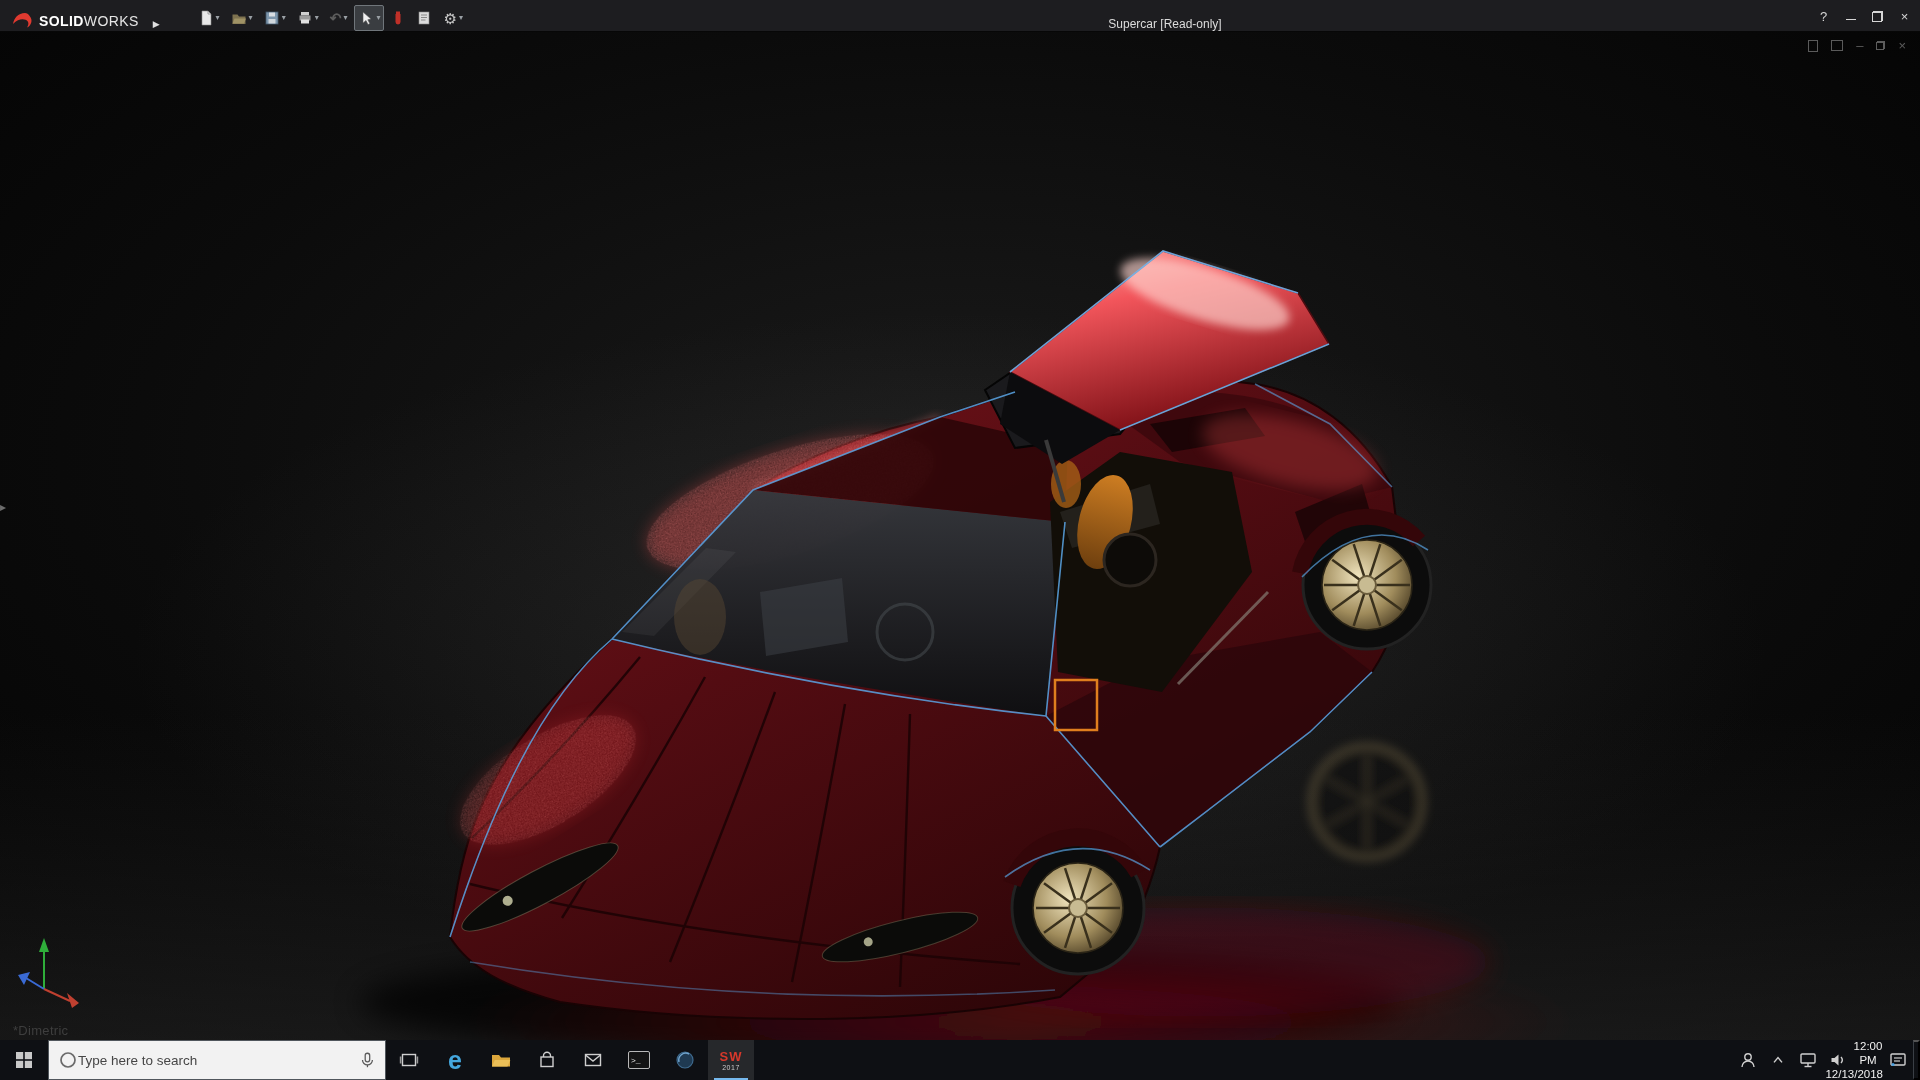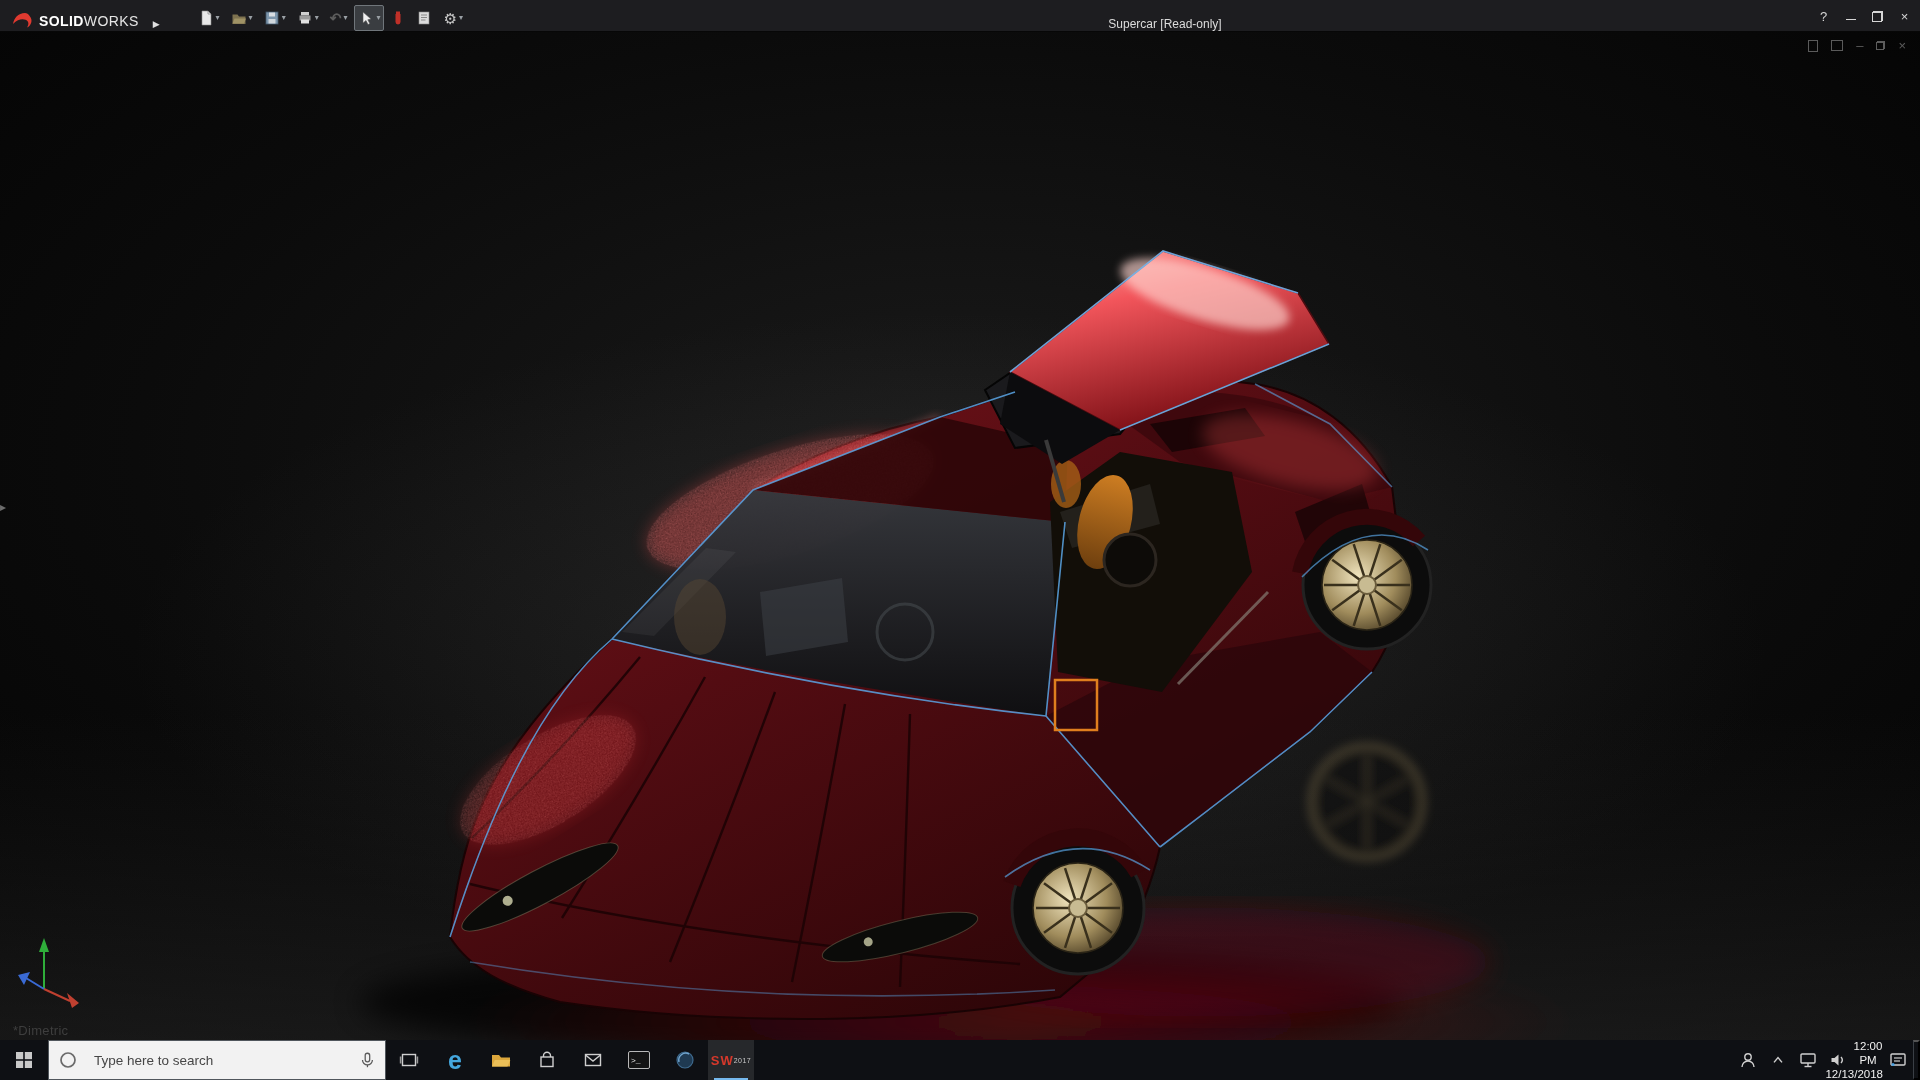--- a/index.html
+++ b/index.html
@@ -38,28 +38,28 @@
   .restore.small{width:9px;height:9px}
   .restore.small::before,.restore.small::after{width:6px;height:6px}
   .restore.small::after{background:#0a0a0a}
   .flyout{position:absolute;left:0;top:468px;color:#8f8f8f;font-size:12px;opacity:.75}
   .orientation{position:absolute;left:13px;bottom:2px;font-size:13px;color:#3e3e3e;letter-spacing:.3px}
 
   
   .taskbar{flex:0 0 40px;height:40px;background:#0e1014;display:flex;align-items:stretch;color:#d8d8d8}
   .tk-btn{background:none;border:none;display:flex;align-items:center;justify-content:center;cursor:default}
   .start{width:48px}
-  .searchbox{width:338px;background:#f2f2f2;border:1px solid #50565c;display:flex;align-items:center;gap:16px;padding:0 9px}
+  .searchbox{width:338px;background:#f2f2f2;border:1px solid #50565c;display:flex;align-items:center;gap:0;padding:0 9px}
   .search-input{flex:1;border:none;background:transparent;outline:none;font-size:13.5px;color:#1e1e1e;font-family:"Liberation Sans",sans-serif}
   .search-input::placeholder{color:#464646;opacity:1}
   .tk-icon{width:46px}
   .edge-e{font-size:25px;font-weight:bold;color:#44a7de;line-height:1}
   .cmd-box{width:22px;height:18px;background:#141414;border:1px solid #b8b8b8;border-radius:2px;color:#e8e8e8;font-size:8px;display:flex;align-items:center;justify-content:flex-start;padding-left:2px;font-family:"Liberation Mono","DejaVu Sans Mono",monospace}
   .sw-btn{position:relative;background:rgba(255,255,255,.10)}
-  .sw-stack{display:flex;flex-direction:row;align-items:center;line-height:1}
+  .sw-stack{display:flex;flex-direction:column;align-items:center;line-height:1}
   .sw-top{color:#d6382b;font-weight:bold;font-size:13px;letter-spacing:1px}
   .sw-bottom{color:#c9c9c9;font-size:7px;letter-spacing:.5px;margin-top:1px}
   .sw-indicator{position:absolute;left:6px;right:6px;bottom:0;height:2px;background:#76b9ed}
   .tray{margin-left:auto;display:flex;align-items:stretch}
   .tray .tk-btn{width:30px}
   .clock{width:76px;display:flex;flex-direction:column;align-items:flex-end;justify-content:center;font-size:11.5px;line-height:14px;color:#f0f0f0}
   .show-desktop{width:7px;border-left:1px solid #3a3f45;background:none;cursor:default}
 </style>
 </head>
 <body>

